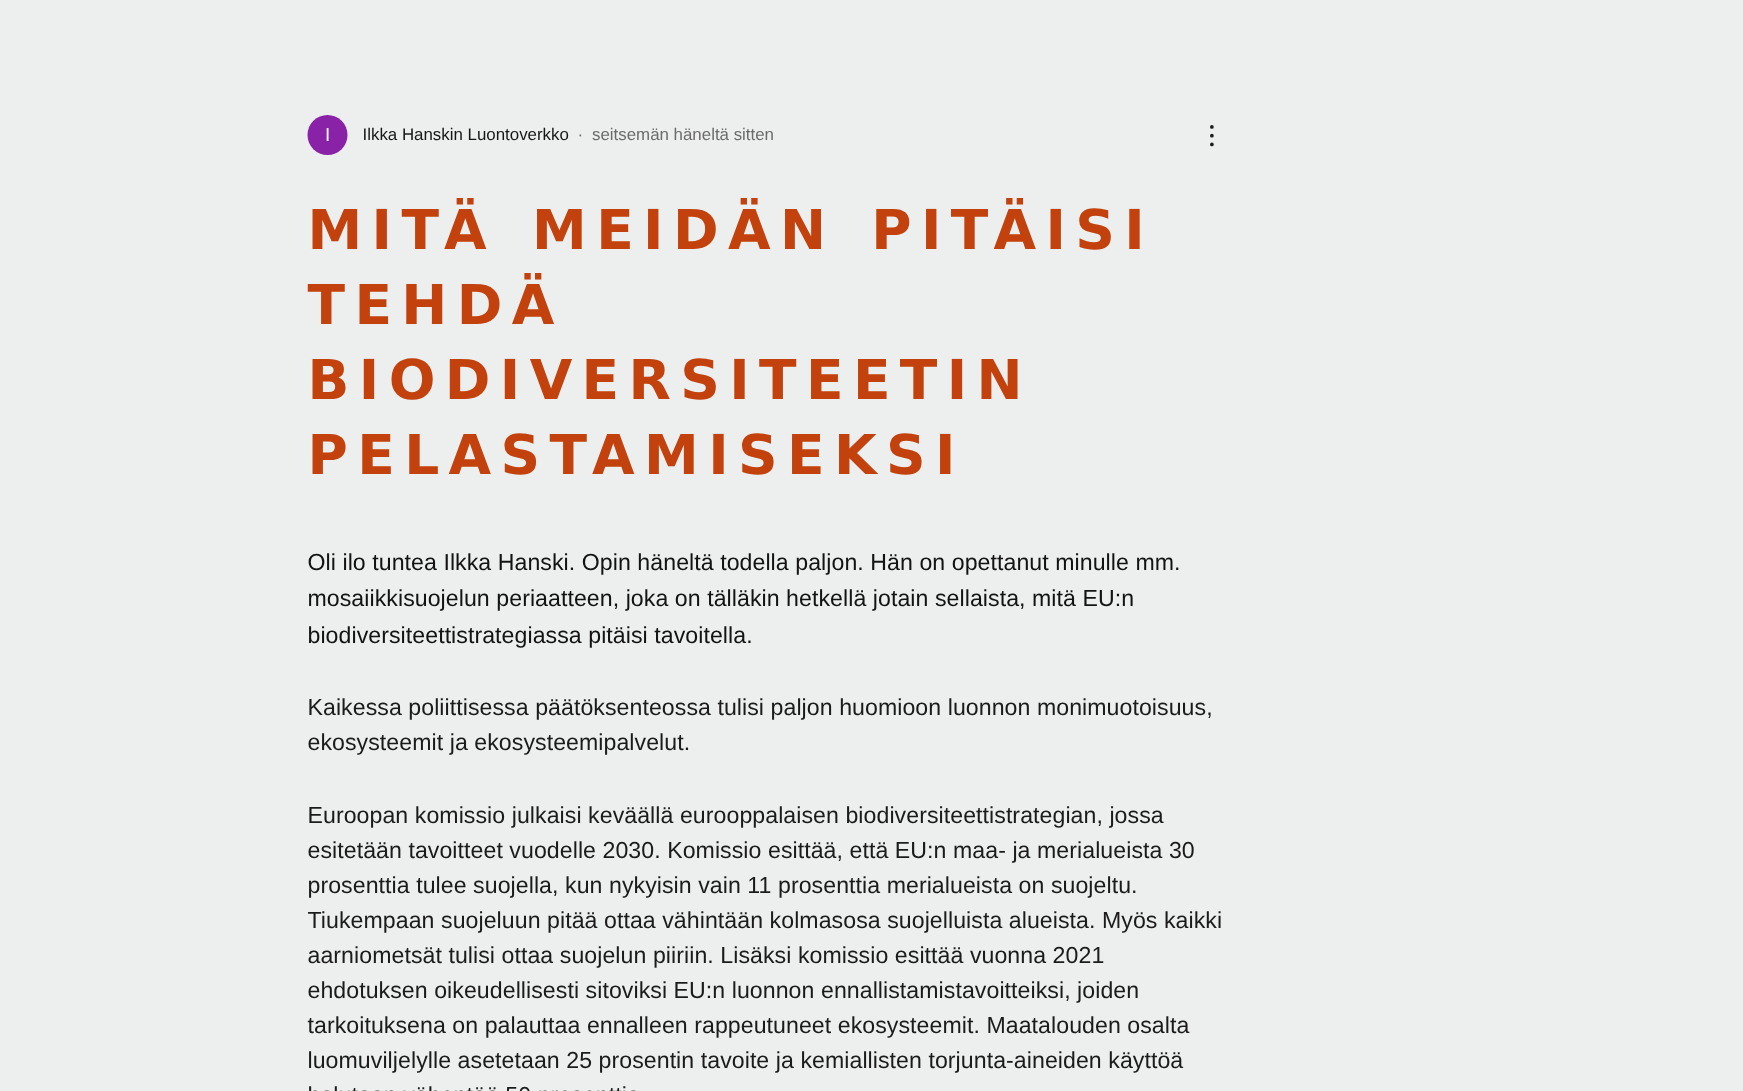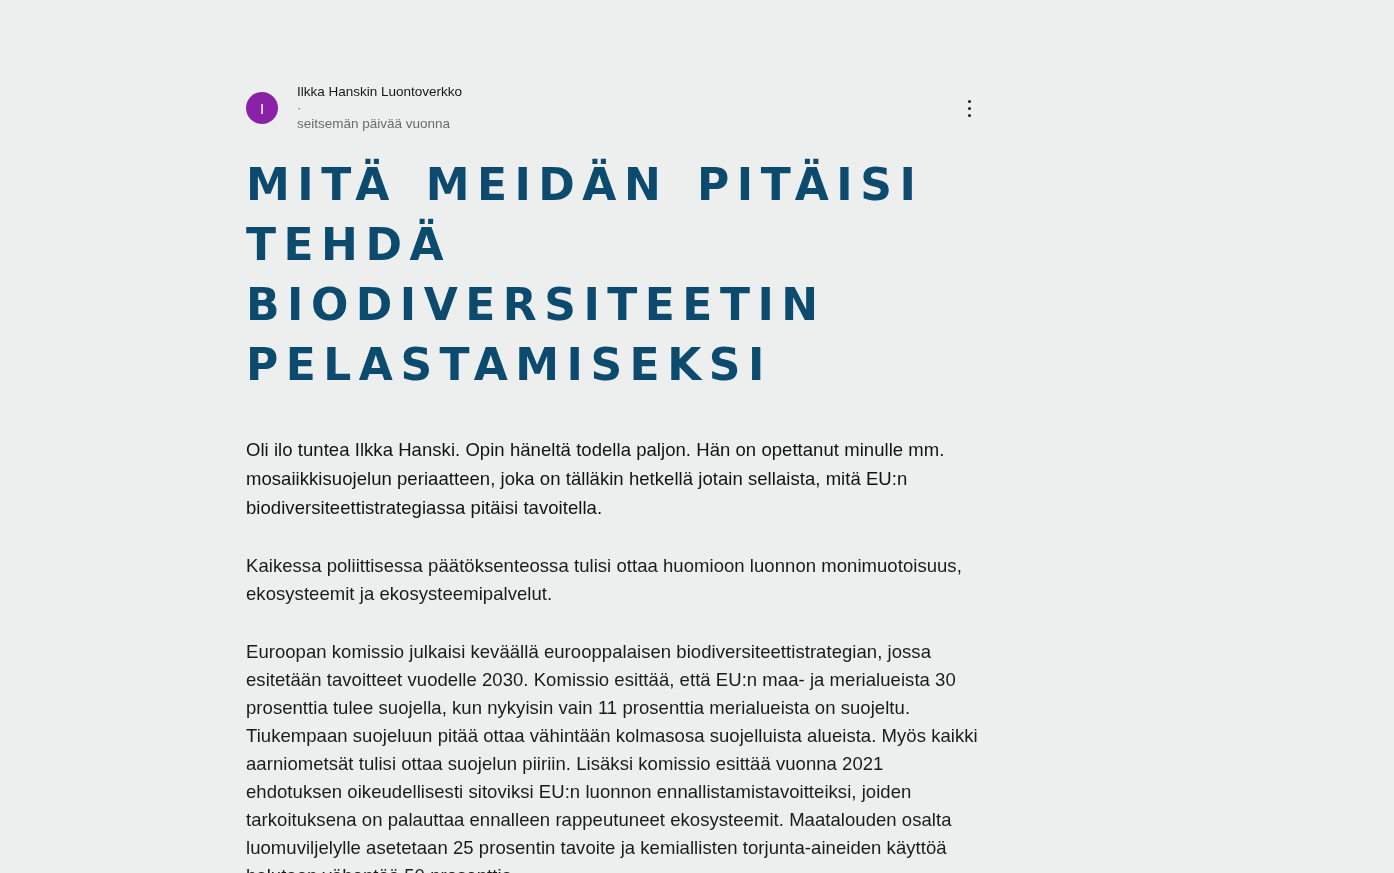--- a/index.html
+++ b/index.html
@@ -57,21 +57,20 @@
     user-select: none;
   }
 
   .byline-text {
     margin-left: 12px;
     font-size: 13.5px;
     line-height: 1.2;
     white-space: nowrap;
     display: flex;
     align-items: baseline;
-    flex-direction: column;
   }
 
   .byline-author {
     color: #161616;
     font-weight: 400;
   }
 
   .byline-sep {
     color: #6b6b6b;
     margin: 0 7px;
@@ -111,21 +110,21 @@
   
   .headline {
     margin: 0;
     padding: 0;
     margin-top: 27px;
     font-family: "DejaVu Sans", "Liberation Sans", sans-serif;
     font-size: 44px;
     font-weight: 700;
     line-height: 60px;
     letter-spacing: 7.5px;
-    color: #0c4a6e;
+    color: #c2410c;
     text-transform: uppercase;
     word-spacing: 6px;
     max-width: 700px;
   }
 
   
   .lead {
     margin: 0;
     margin-top: 40px;
     font-size: 18.5px;
@@ -150,32 +149,32 @@
 
 <div class="page">
   <article class="article">
 
     <div class="byline-row">
       <div class="avatar">I</div>
 
       <div class="byline-text">
         <span class="byline-author">Ilkka Hanskin Luontoverkko</span>
         <span class="byline-sep">·</span>
-        <span class="byline-time">seitsemän päivää vuonna</span>
+        <span class="byline-time">seitsemän häneltä sitten</span>
       </div>
 
       <button class="kebab-menu">
         <span class="dot"></span>
         <span class="dot"></span>
         <span class="dot"></span>
       </button>
     </div>
 
     <h1 class="headline">Mitä meidän pitäisi tehdä biodiversiteetin pelastamiseksi</h1>
 
     <p class="lead">Oli ilo tuntea Ilkka Hanski. Opin häneltä todella paljon. Hän on opettanut minulle mm. mosaiikkisuojelun periaatteen, joka on tälläkin hetkellä jotain sellaista, mitä EU:n biodiversiteettistrategiassa pitäisi tavoitella.</p>
 
-    <p class="para">Kaikessa poliittisessa päätöksenteossa tulisi ottaa huomioon luonnon monimuotoisuus, ekosysteemit ja ekosysteemipalvelut.</p>
+    <p class="para">Kaikessa poliittisessa päätöksenteossa tulisi paljon huomioon luonnon monimuotoisuus, ekosysteemit ja ekosysteemipalvelut.</p>
 
     <p class="para">Euroopan komissio julkaisi keväällä eurooppalaisen biodiversiteettistrategian, jossa esitetään tavoitteet vuodelle 2030. Komissio esittää, että EU:n maa- ja merialueista 30 prosenttia tulee suojella, kun nykyisin vain 11 prosenttia merialueista on suojeltu. Tiukempaan suojeluun pitää ottaa vähintään kolmasosa suojelluista alueista. Myös kaikki aarniometsät tulisi ottaa suojelun piiriin. Lisäksi komissio esittää vuonna 2021 ehdotuksen oikeudellisesti sitoviksi EU:n luonnon ennallistamistavoitteiksi, joiden tarkoituksena on palauttaa ennalleen rappeutuneet ekosysteemit. Maatalouden osalta luomuviljelylle asetetaan 25 prosentin tavoite ja kemiallisten torjunta-aineiden käyttöä halutaan vähentää 50 prosenttia.</p>
 
   </article>
 </div>
 
 </body></html>

